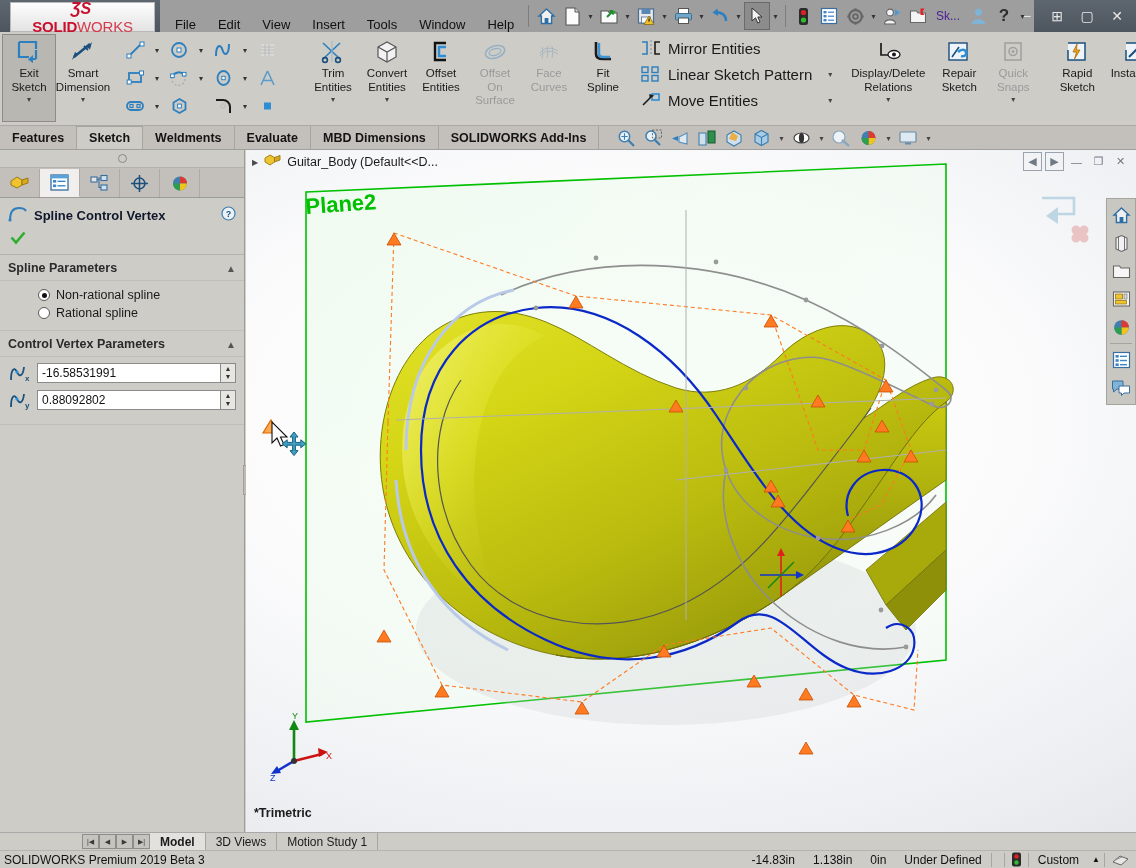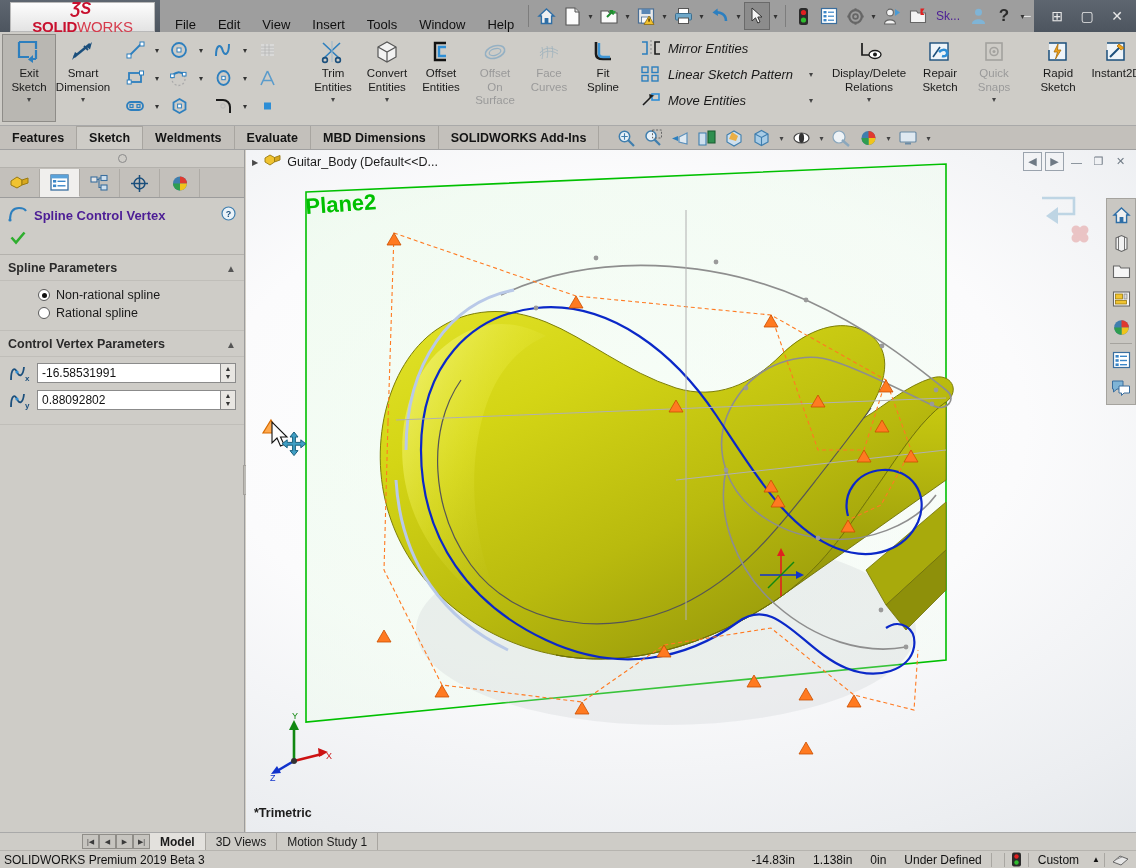--- a/index.html
+++ b/index.html
@@ -71,21 +71,21 @@
   .bigbtn .dd { font-size:8px; color:#444; margin-top:2px; }
 
   .minigrid { display:grid; grid-template-rows:repeat(3,28px); grid-auto-flow:column; gap:0 0; padding-top:2px; }
   .minicell { display:flex; align-items:center; }
   .mbtn { width:30px; height:26px; display:flex; align-items:center; justify-content:center; }
   .mcaret { width:14px; height:26px; display:flex; align-items:center; justify-content:center; font-size:8px; color:#333; }
 
   .listgrp { display:flex; flex-direction:column; padding:3px 2px 0 4px; }
   .listrow { display:flex; align-items:center; height:26px; padding:0 2px; }
   .listrow .lic { width:26px; display:flex; align-items:center; justify-content:center; }
-  .listrow .llb { font-size:13px; padding-left:4px; white-space:nowrap;font-style:italic; }
+  .listrow .llb { font-size:15px; padding-left:4px; white-space:nowrap; }
   .listrow .lcar { font-size:8px; color:#444; margin-left:auto; padding-left:16px; }
 
   
   .tabrow {
     position:absolute; top:126px; left:0; width:1136px; height:24px;
     background:#c3c0bb; border-bottom:1px solid #a0a0a0;
     display:flex; align-items:flex-end;
   }
   .tab {
     height:23px; padding:0 12px; display:flex; align-items:center;
@@ -102,21 +102,21 @@
     position:absolute; top:150px; left:0; width:245px; height:682px;
     background:#ceccc7; border-right:1px solid #9c9c9c;
   }
   .pm-pinrow { height:18px; display:flex; align-items:center; justify-content:center; border-bottom:1px solid #b4b2ad; }
   .pm-pin { width:9px; height:9px; border:1.5px solid #8a8a8a; border-radius:50%; }
   .pm-tabs { height:30px; display:flex; align-items:flex-end; border-bottom:1px solid #9c9c9c; background:#c3c0bb; }
   .pmtab { width:40px; height:28px; display:flex; align-items:center; justify-content:center; border-right:1px solid #aeaba6; }
   .pmtab.sel { background:#f0efed; border-bottom:1px solid #f0efed; }
 
   .pm-head { display:flex; align-items:center; gap:7px; padding:7px 8px 4px 8px; background:#ceccc7; }
-  .pm-title { font-size:13px; font-weight:bold; color:#4c1d95; }
+  .pm-title { font-size:13px; font-weight:bold; color:#0f172a; }
   .pm-help { margin-left:auto; }
   .pm-okrow { padding:2px 0 6px 10px; border-bottom:1px solid #b4b2ad; }
 
   .sect-head {
     display:flex; align-items:center; padding:6px 8px 5px 8px;
     font-size:12.5px; font-weight:bold; color:#2b2b2b;
     border-bottom:1px solid #c0beb9;
   }
   .sect-head .col { margin-left:auto; font-size:10px; color:#555; }
   .sect-body { padding:5px 8px 8px 8px; border-bottom:1px solid #c0beb9; }

